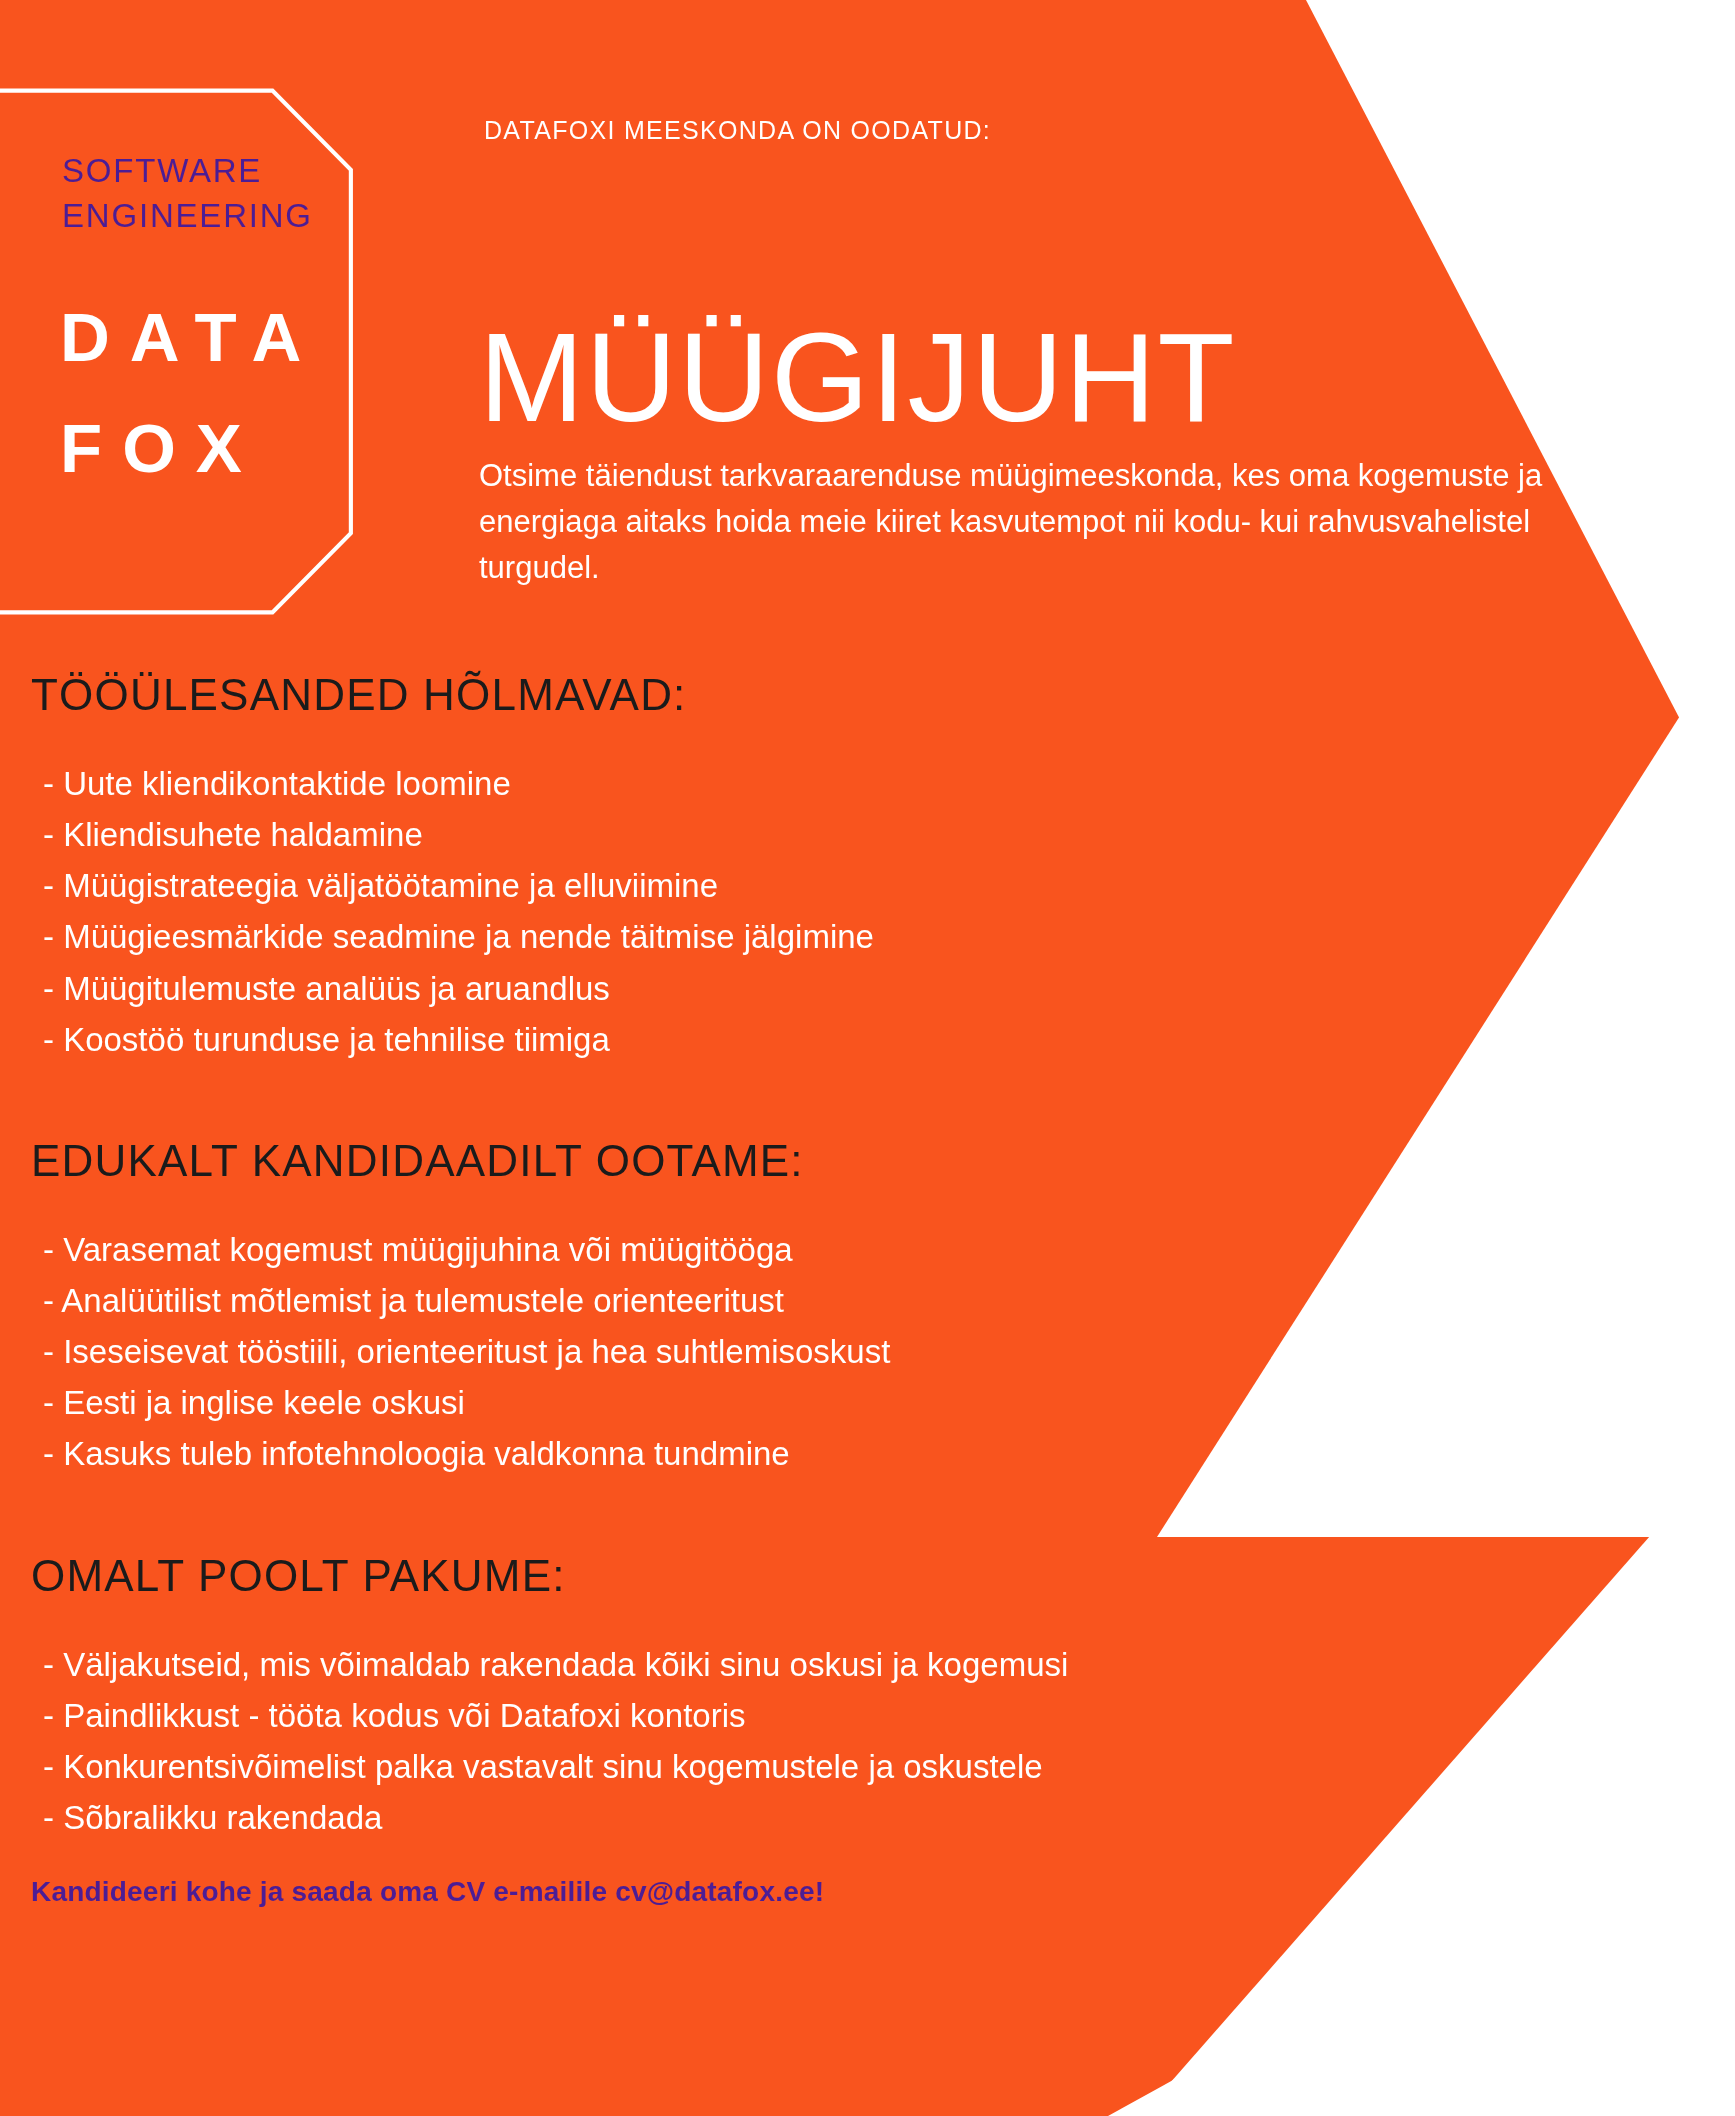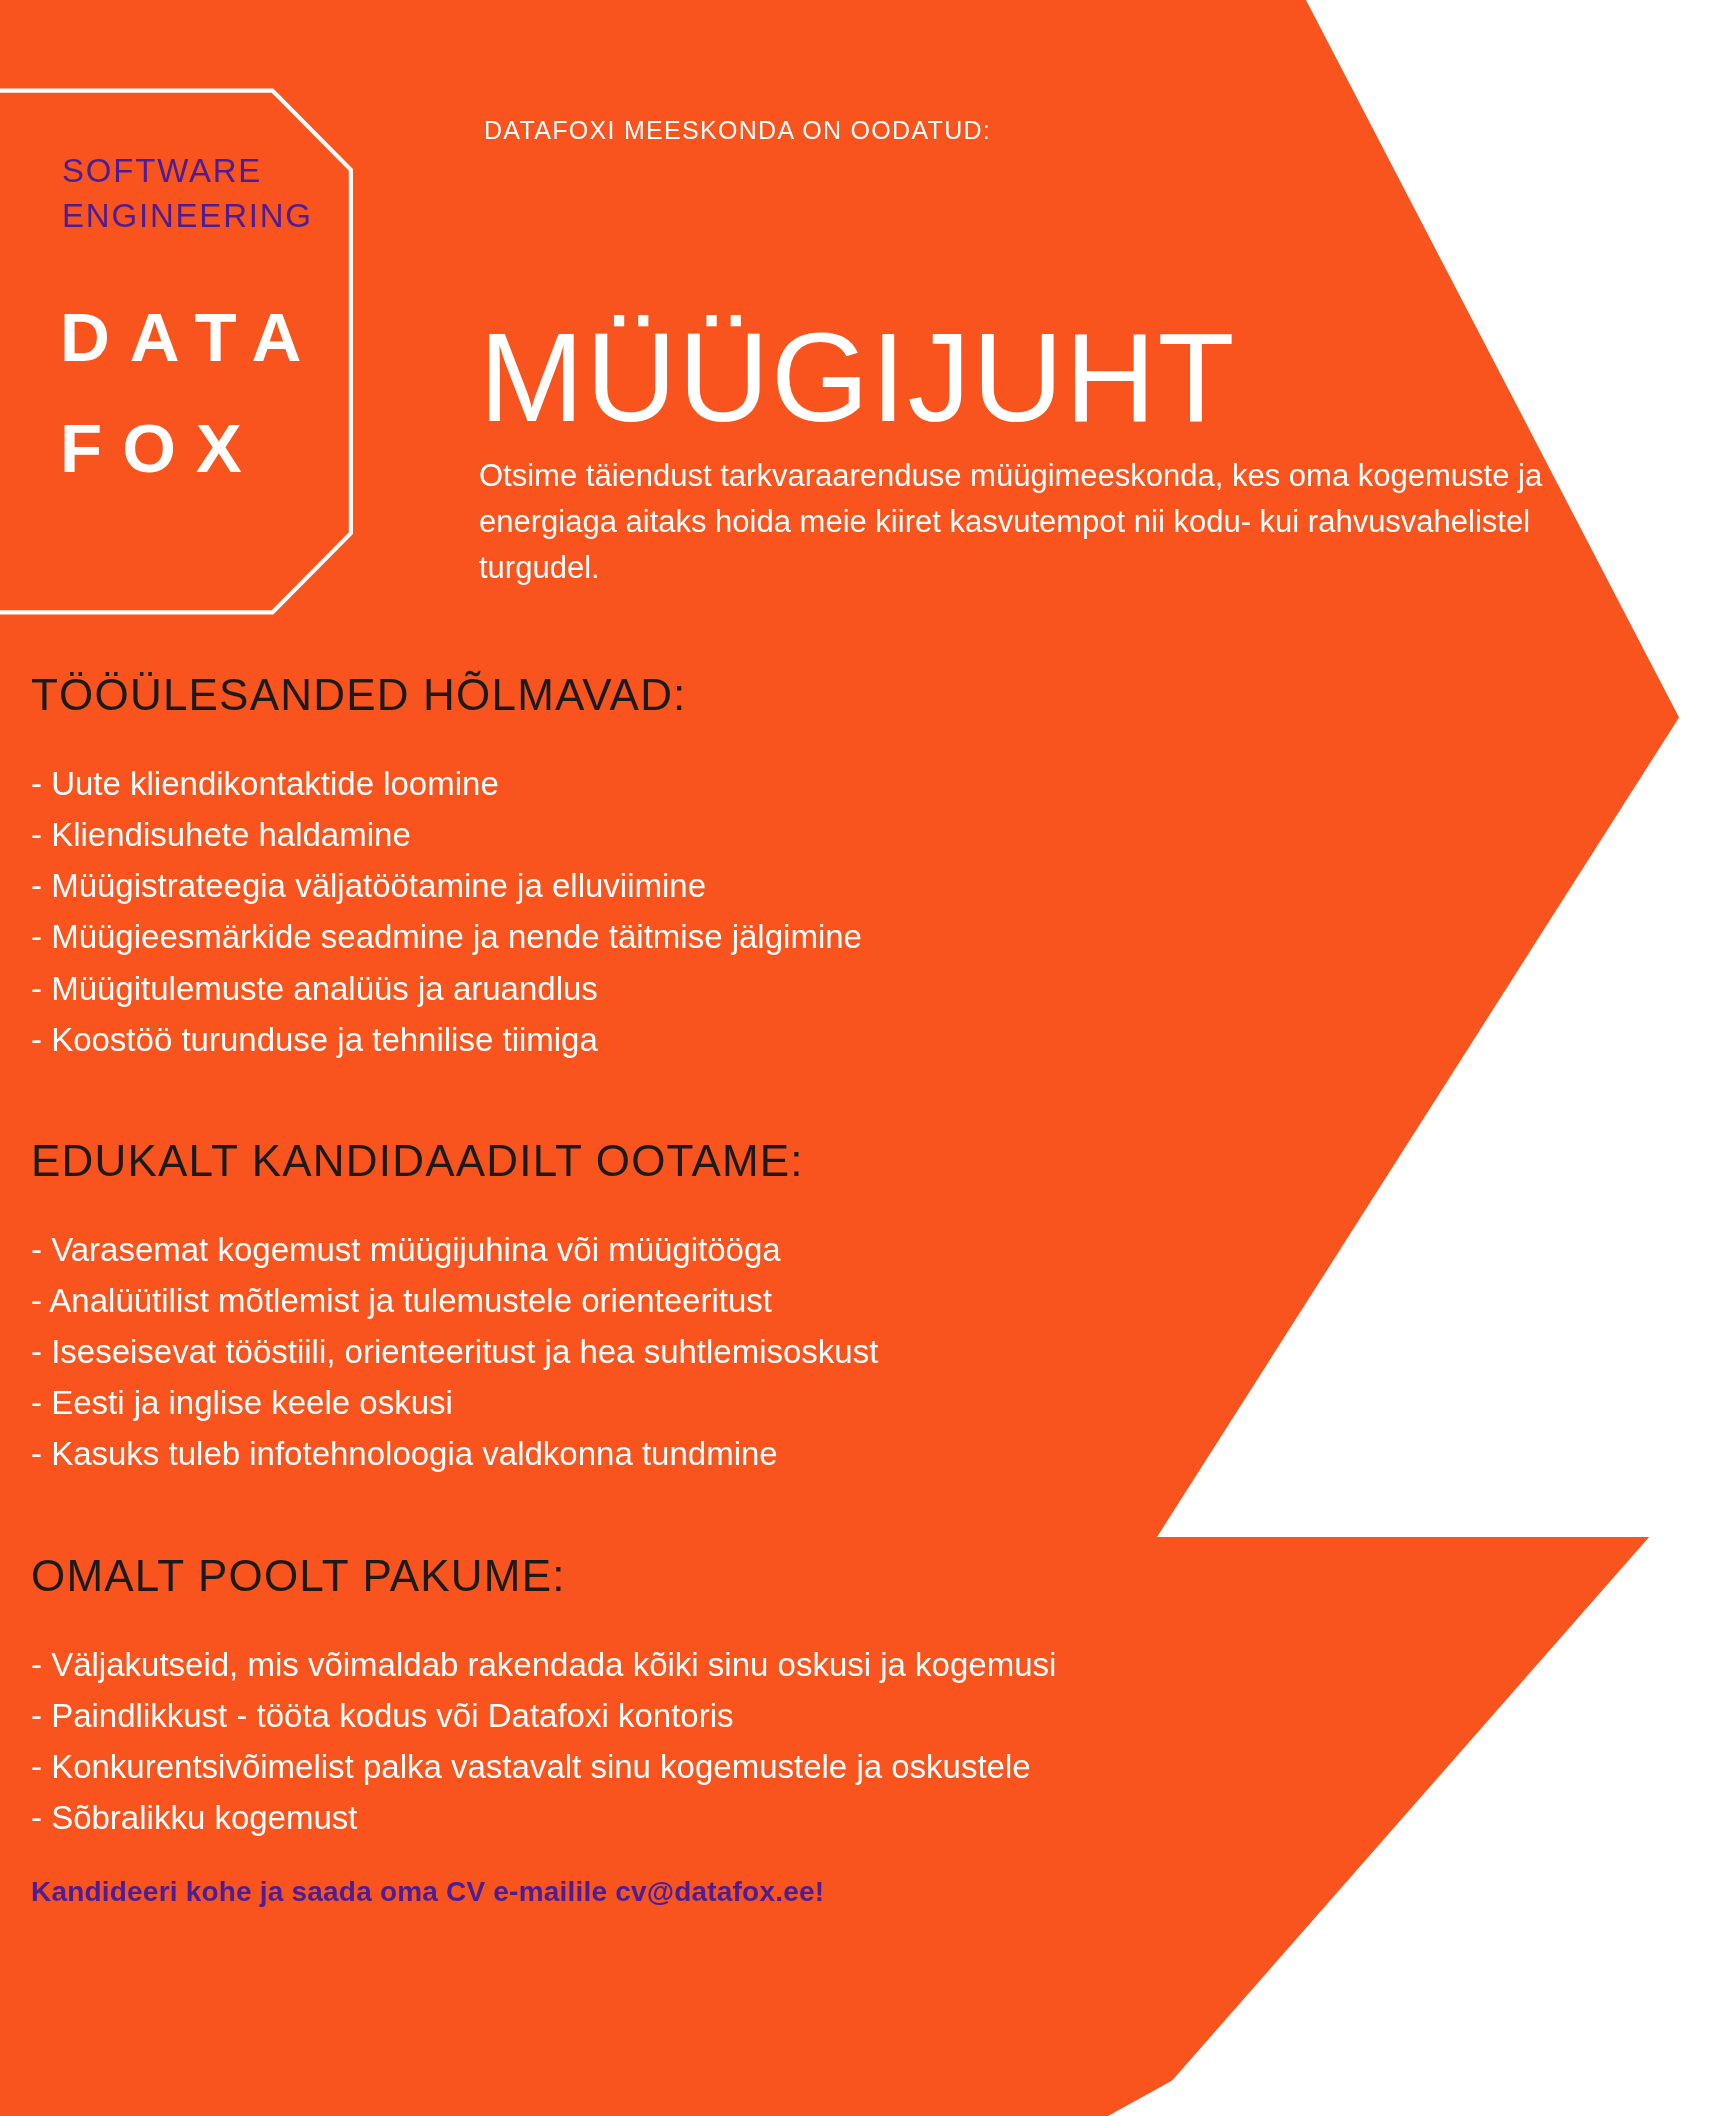--- a/index.html
+++ b/index.html
@@ -130,21 +130,21 @@
   }
   .section { margin-bottom: 71px; }
   .section h2 {
     margin: 0 0 38px 0;
     font-size: 44px;
     font-weight: 400;
     letter-spacing: 1.2px;
     color: #1b1b1b;
   }
   .section ul {
-    margin: 0;
+    margin: 12px;
     padding: 0;
     list-style: none;
   }
   .section li {
     font-size: 33px;
     line-height: 1.55;
     font-weight: 300;
     color: #ffffff;
     white-space: nowrap;
   }
@@ -207,20 +207,20 @@
       <li>- Kasuks tuleb infotehnoloogia valdkonna tundmine</li>
     </ul>
   </section>
 
   <section class="section">
     <h2>OMALT POOLT PAKUME:</h2>
     <ul>
       <li>- Väljakutseid, mis võimaldab rakendada kõiki sinu oskusi ja kogemusi</li>
       <li>- Paindlikkust - tööta kodus või Datafoxi kontoris</li>
       <li>- Konkurentsivõimelist palka vastavalt sinu kogemustele ja oskustele</li>
-      <li>- Sõbralikku kogemust</li>
+      <li>- Sõbralikku rakendada</li>
     </ul>
   </section>
 
 </div>
 
 <div class="footer-note">Kandideeri kohe ja saada oma CV e-mailile cv@datafox.ee!</div>
 
 
 </body></html>

